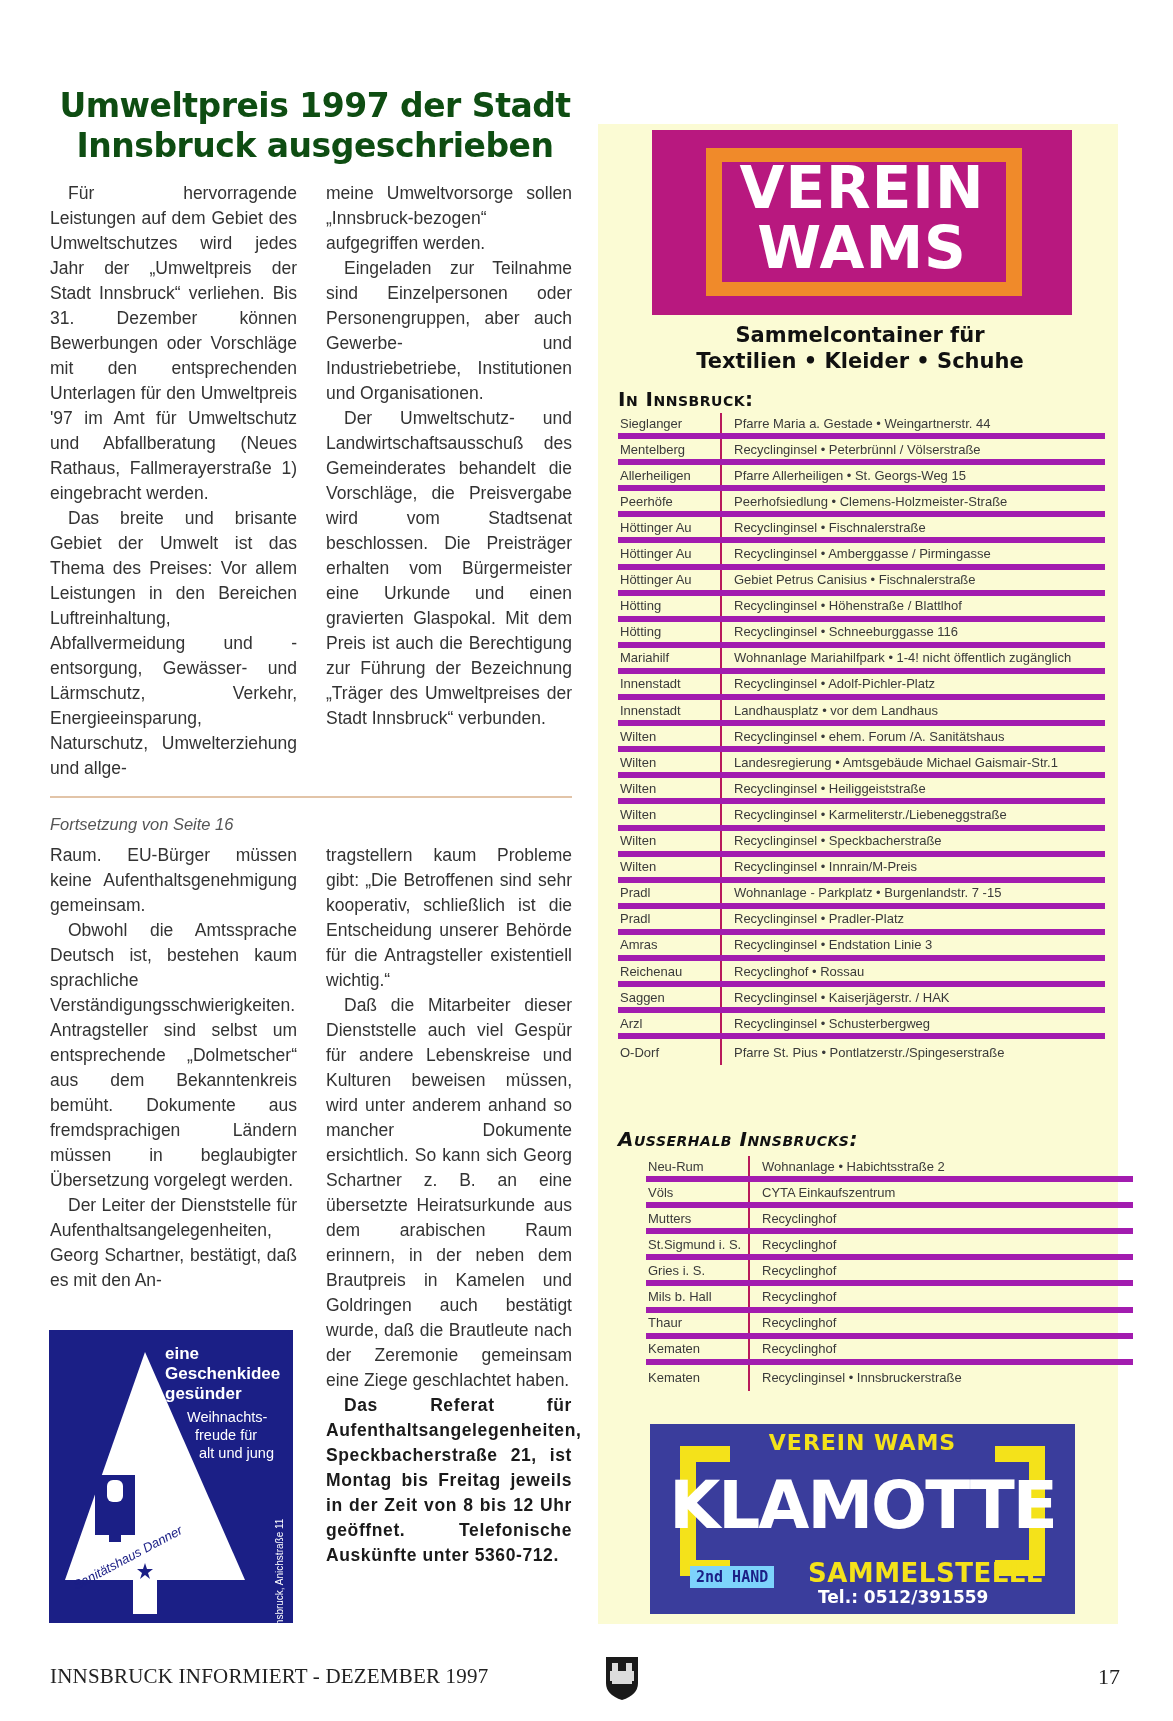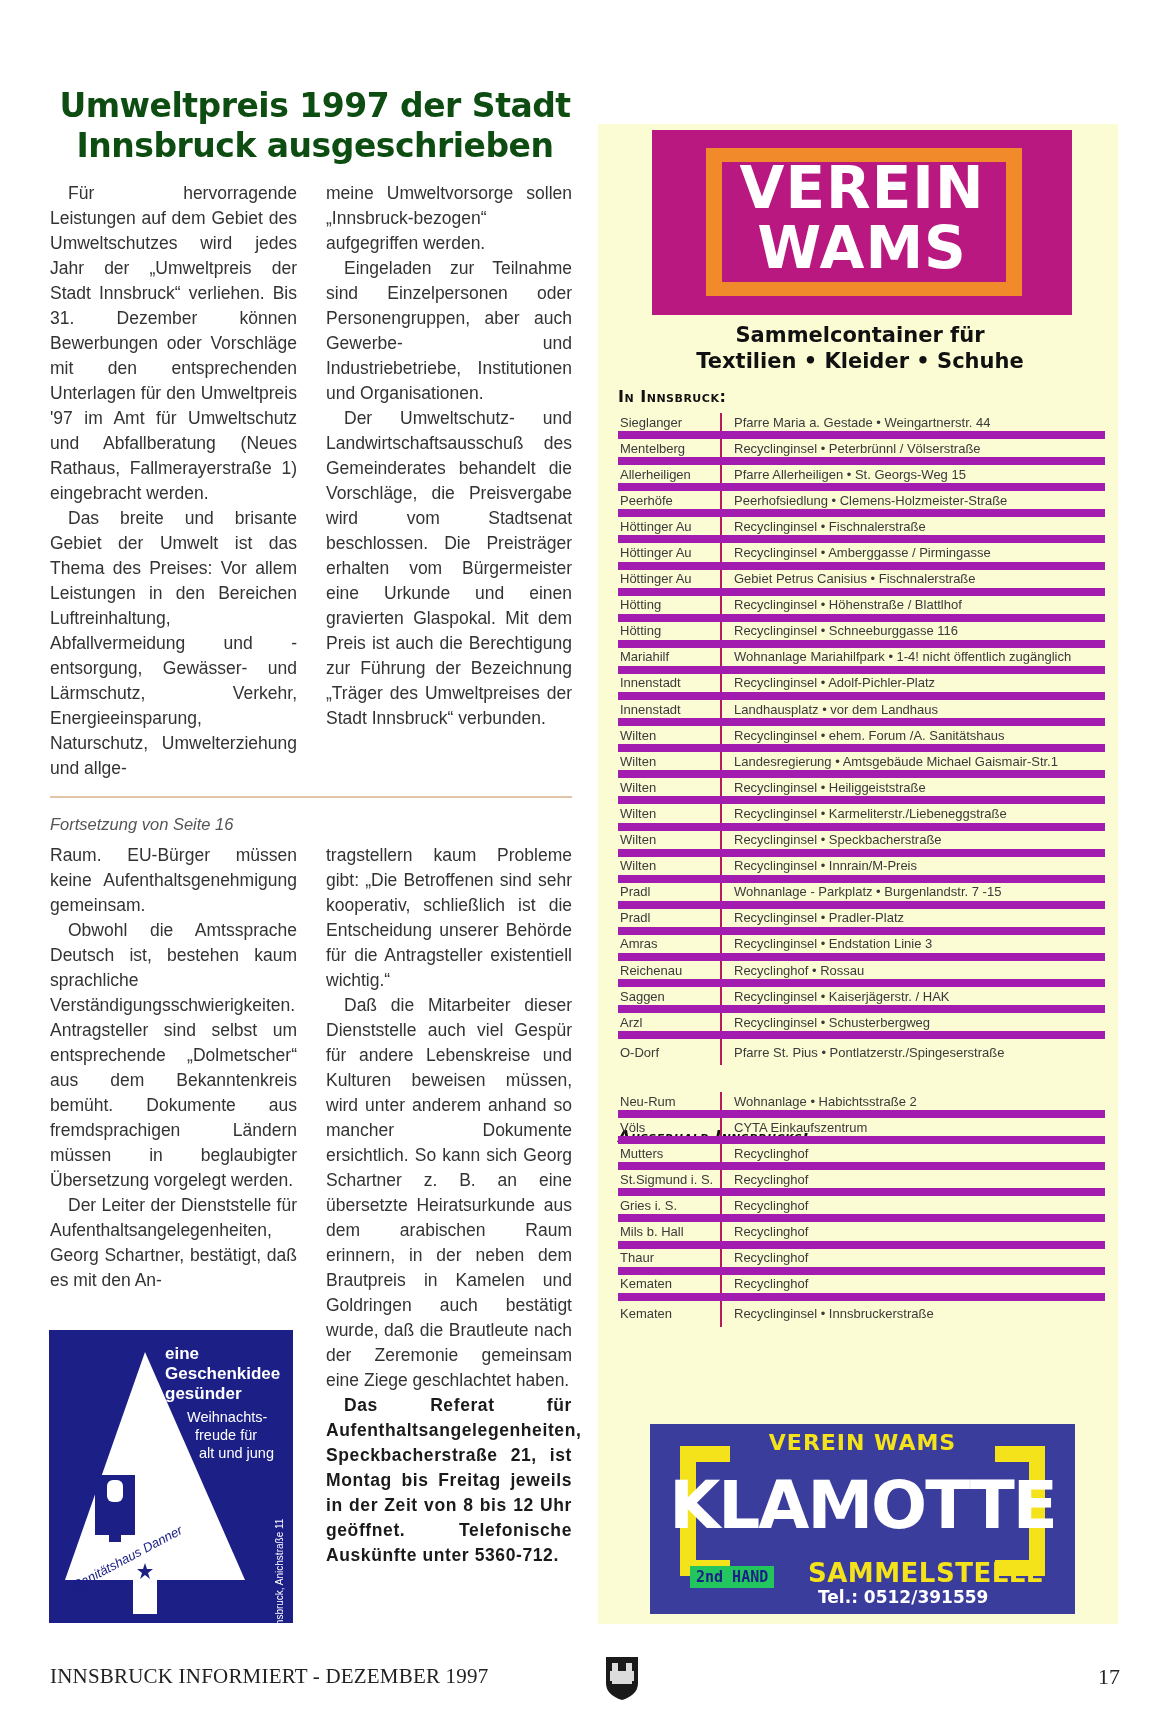--- a/index.html
+++ b/index.html
@@ -58,40 +58,40 @@
     position: absolute; left: 0; width: 420px; text-align: center; color: #ffffff;
     font-family: "DejaVu Sans", sans-serif; font-weight: bold; font-size: 58px; letter-spacing: 1px;
     line-height: 60px;
   }
   .wams-tag {
     position: absolute; left: 610px; top: 322px; width: 500px; text-align: center;
     font-family: "DejaVu Sans", sans-serif; font-weight: bold; font-size: 21px; line-height: 26px; color: #111;
   }
   .sec-title {
     position: absolute; left: 618px; font-family: "DejaVu Sans", sans-serif; font-weight: bold;
-    font-size: 16px; color: #111; font-variant: small-caps; letter-spacing: 0.5px;
+    font-size: 20px; color: #111; font-variant: small-caps; letter-spacing: 0.5px;
   }
   .loc-table { position: absolute; left: 618px; width: 487px; }
   .loc-row {
-    display: flex; height: 26.1px; align-items: center; border-bottom: 8px solid #a21caf;
+    display: flex; height: 26.1px; align-items: center; border-bottom: 6px solid #a21caf;
     font-size: 13px; color: #3a3a3a; box-sizing: border-box;
   }
   .loc-row:last-child { border-bottom: none; }
   .loc-row .c1 { width: 104px; padding-left: 2px; border-right: 2px solid #b81a5b; height: 100%; display: flex; align-items: center; box-sizing: border-box; white-space: nowrap; overflow: hidden; }
   .loc-row .c2 { padding-left: 12px; white-space: nowrap; }
 
   
   .ad-klamotte {
     position: absolute; left: 650px; top: 1424px; width: 425px; height: 190px; background: #3a3d9c;
   }
   .ad-klamotte .br-l { position: absolute; left: 30px; top: 22px; width: 50px; height: 130px; border: 16px solid #f4e21a; border-right: none; box-sizing: border-box; }
   .ad-klamotte .br-r { position: absolute; right: 30px; top: 22px; width: 50px; height: 130px; border: 16px solid #f4e21a; border-left: none; box-sizing: border-box; }
   .ad-klamotte .top { position: absolute; left: 0; width: 100%; top: 6px; text-align: center; color: #f4e21a; font-family: "DejaVu Sans", sans-serif; font-weight: bold; font-size: 22px; letter-spacing: 1px; }
   .ad-klamotte .main { position: absolute; left: 0; width: 100%; top: 42px; text-align: center; color: #fff; font-family: "DejaVu Sans", sans-serif; font-weight: bold; font-size: 66px; letter-spacing: -2px; line-height: 80px; }
-  .ad-klamotte .hand { position: absolute; left: 40px; top: 142px; background: #22c55e; color: #1b1f86; font-family: "DejaVu Sans Mono", monospace; font-weight: bold; font-size: 15px; padding: 2px 6px; }
+  .ad-klamotte .hand { position: absolute; left: 40px; top: 142px; background: #7dd3fc; color: #1b1f86; font-family: "DejaVu Sans Mono", monospace; font-weight: bold; font-size: 15px; padding: 2px 6px; }
   .ad-klamotte .sammel { position: absolute; left: 158px; top: 134px; color: #f4e21a; font-family: "DejaVu Sans", sans-serif; font-weight: bold; font-size: 26px; letter-spacing: 0.5px; }
   .ad-klamotte .tel { position: absolute; left: 168px; top: 163px; color: #fff; font-family: "DejaVu Sans", sans-serif; font-weight: bold; font-size: 17px; }
 
   
   .footer-title { position: absolute; left: 50px; top: 1664px; font-family: "Liberation Serif", serif; font-size: 21px; color: #222; letter-spacing: 0.2px; }
   .footer-crest { position: absolute; left: 604px; top: 1655px; width: 36px; height: 46px; }
   .footer-page { position: absolute; left: 1098px; top: 1664px; font-family: "Liberation Serif", serif; font-size: 22px; color: #222; }
 </style>
 </head>
 <body>
@@ -256,21 +256,21 @@
       <div class="c1">Arzl</div>
       <div class="c2">Recyclinginsel • Schusterbergweg</div>
     </div>
     <div class="loc-row">
       <div class="c1">O-Dorf</div>
       <div class="c2">Pfarre St. Pius • Pontlatzerstr./Spingeserstraße</div>
     </div>
   </div>
 
 <div class="sec-title" style="top:1127px;font-style:italic;">Ausserhalb Innsbrucks:</div>
-<div class="loc-table" id="tbl-out" style="top:1092px;">
+<div class="loc-table" id="tbl-out" style="top:1156px;margin-left:28px;">
     <div class="loc-row">
       <div class="c1">Neu-Rum</div>
       <div class="c2">Wohnanlage • Habichtsstraße 2</div>
     </div>
     <div class="loc-row">
       <div class="c1">Völs</div>
       <div class="c2">CYTA Einkaufszentrum</div>
     </div>
     <div class="loc-row">
       <div class="c1">Mutters</div>

